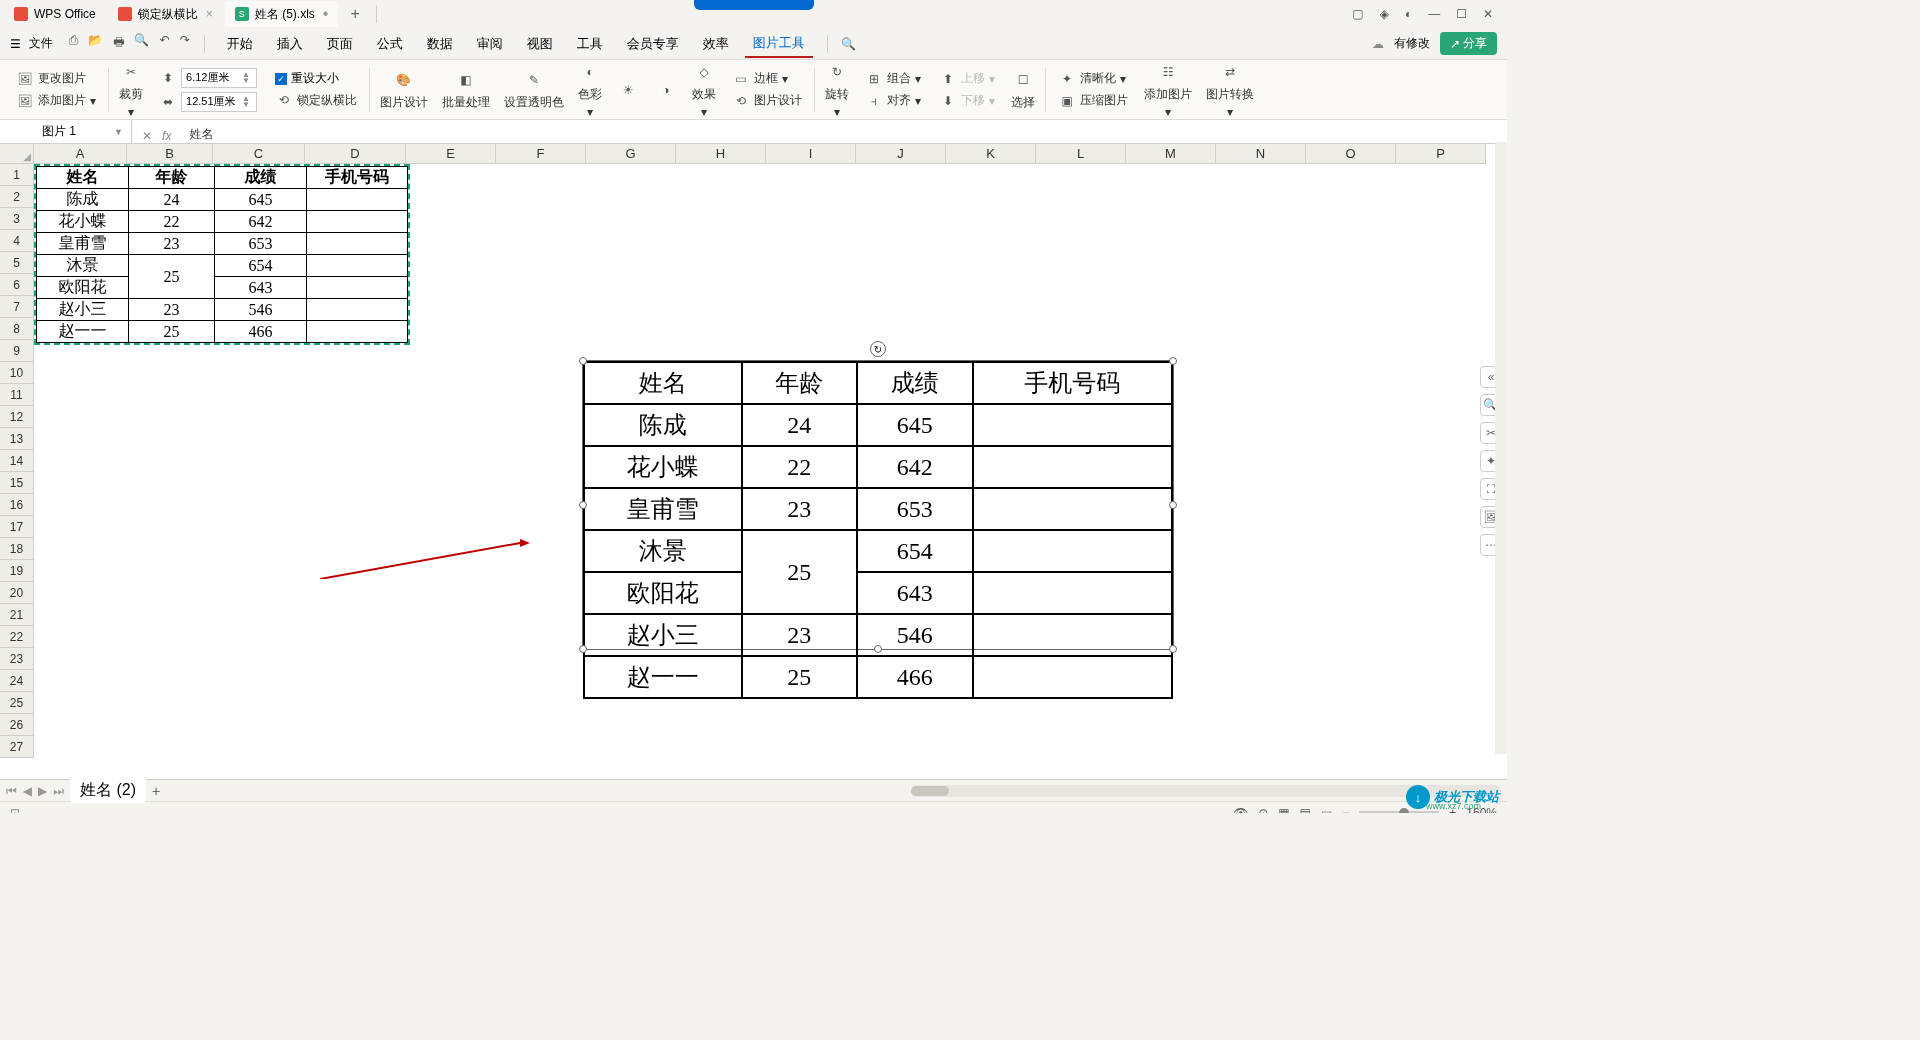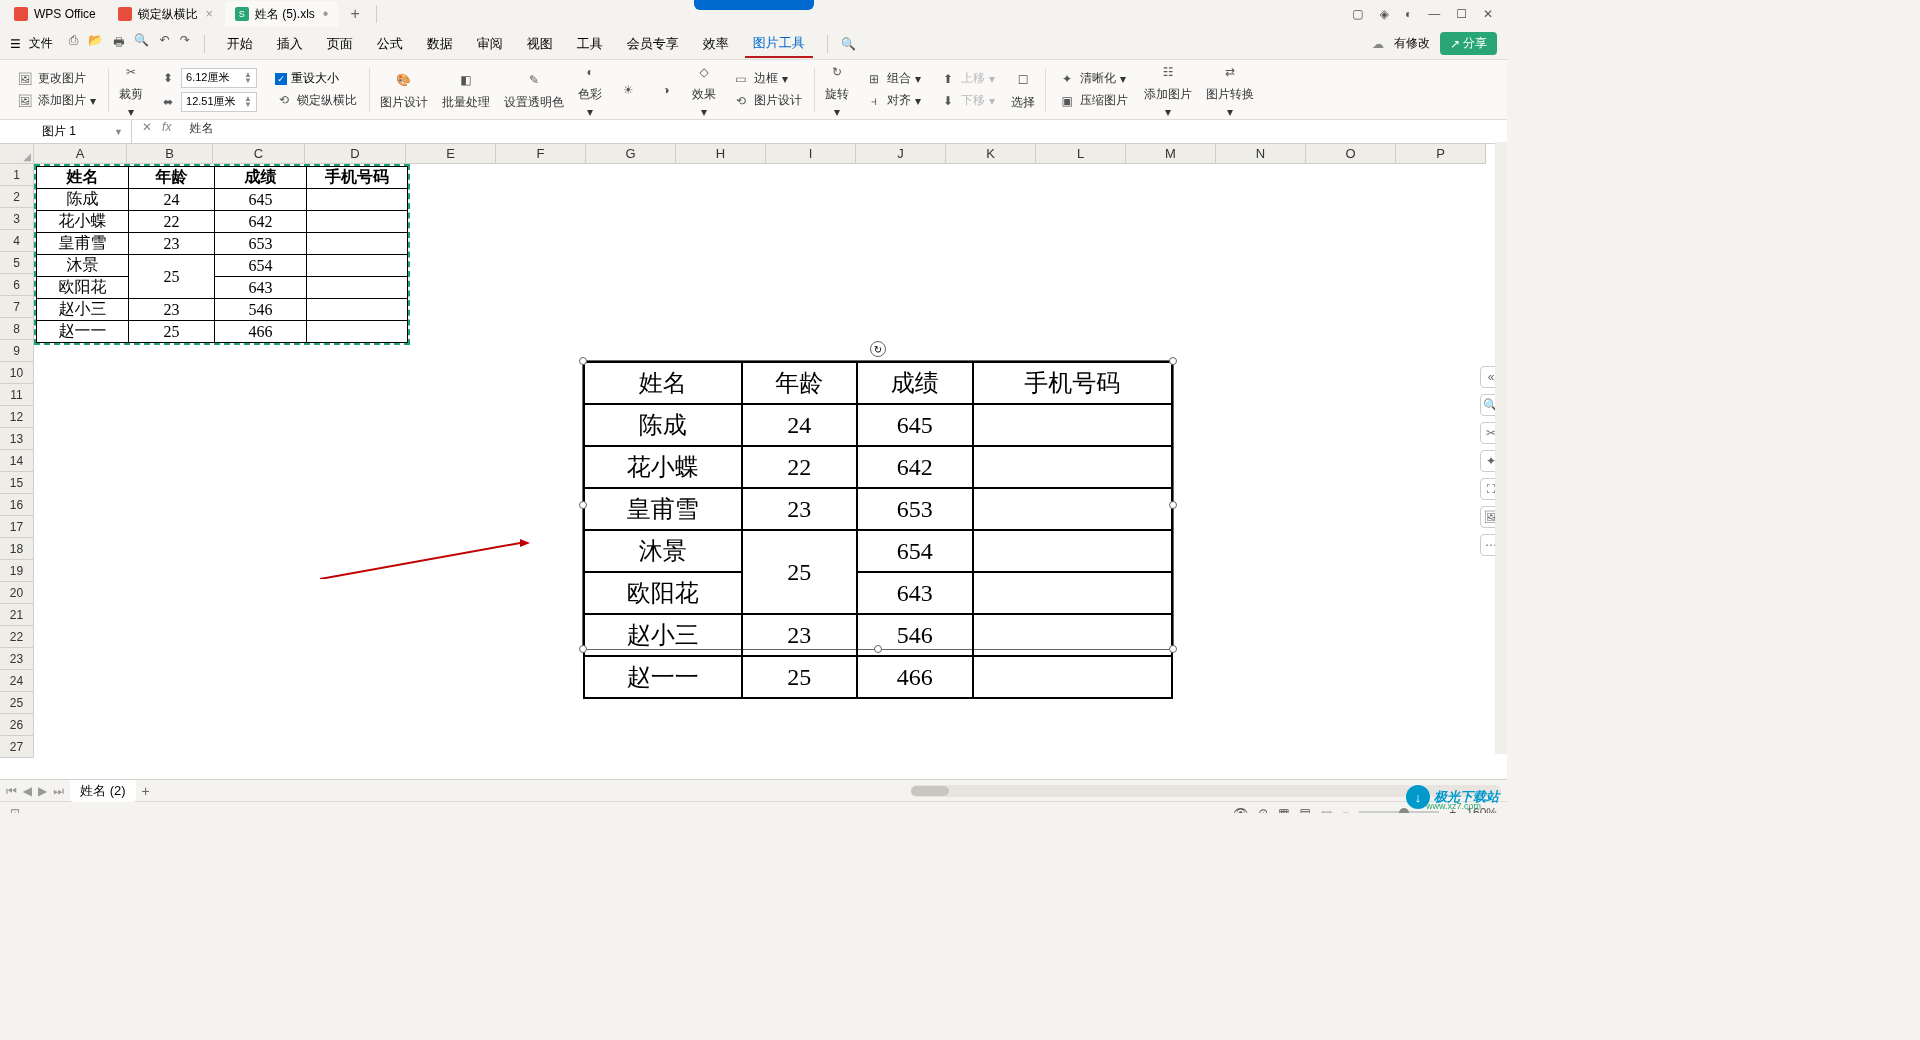--- a/index.html
+++ b/index.html
@@ -30,26 +30,26 @@
     .menu-right { display: flex; align-items: center; gap: 10px; }
     .share-btn { background: #2aa676; color: #fff; padding: 3px 10px; border-radius: 4px; font-size: 12px; display:flex; align-items:center; gap:3px;}
     
     .ribbon { height: 60px; background: #faf9f7; display: flex; align-items: center; padding: 0 10px; border-bottom: 1px solid #e0ddd7; gap: 6px; }
     .ribbon-group { display: flex; flex-direction: column; gap: 4px; padding: 0 6px; }
     .ribbon-btn { display: flex; align-items: center; gap: 4px; font-size: 12px; color: #333; cursor: pointer; }
     .ribbon-btn-lg { display: flex; flex-direction: column; align-items: center; gap: 2px; font-size: 12px; color: #333; cursor: pointer; padding: 0 4px; }
     .ribbon-icon { width: 18px; height: 18px; display: flex; align-items: center; justify-content: center; color: #555; }
     .ribbon-icon-lg { width: 24px; height: 24px; display: flex; align-items: center; justify-content: center; color: #555; }
     .ribbon-divider { width: 1px; height: 44px; background: #e0ddd7; }
-    .dim-input { width: 76px; height: 20px; border: 1px solid #ccc; background: #fff; font-size: 11px; padding: 0 4px; display: flex; align-items: center; justify-content: space-between; text-align: right; }
+    .dim-input { width: 76px; height: 20px; border: 1px solid #ccc; background: #fff; font-size: 11px; padding: 0 4px; display: flex; align-items: center; justify-content: space-between; }
     .dim-input .updown { width: 10px; font-size: 8px; color: #888; line-height: 6px; }
     .checkbox { display: flex; align-items: center; gap: 4px; }
     .cb { width: 12px; height: 12px; background: #0069cf; display: flex; align-items: center; justify-content: center; color: #fff; font-size: 9px; }
     
-    .formula-bar { height: 24px; background: #fff; display: flex; align-items: flex-start; border-bottom: 1px solid #d0cec8; }
+    .formula-bar { height: 24px; background: #fff; display: flex; align-items: flex-end; border-bottom: 1px solid #d0cec8; }
     .name-box { width: 98px; border-right: 1px solid #d0cec8; padding: 0 8px; display: flex; align-items: center; justify-content: space-between; background: #fff; height: 100%; margin-left: 34px;}
     .name-box .dd { font-size: 9px; color: #888; }
     .fx-icons { display: flex; gap: 10px; padding: 0 10px; color: #888; }
     .fx-input { flex: 1; padding: 0 8px; color: #333; }
     
     .sheet-area { background: #fff; position: relative; height: 635px; display: flex; }
     .corner { width: 34px; height: 20px; background: #efede8; border-right: 1px solid #d0cec8; border-bottom: 1px solid #d0cec8; position: absolute; top: 0; left: 0; }
     .col-headers { position: absolute; top: 0; left: 34px; height: 20px; display: flex; background: #efede8; }
     .col-h { border-right: 1px solid #d0cec8; border-bottom: 1px solid #d0cec8; display: flex; align-items: center; justify-content: center; font-size: 13px; color: #333; }
     .col-h.a { width: 93px; } .col-h.b { width: 86px; } .col-h.c { width: 92px; } .col-h.d { width: 101px; }
@@ -72,21 +72,21 @@
     
     .arrow { position: absolute; top: 395px; left: 320px; width: 210px; height: 40px; }
     .arrow-line { stroke: #c00000; stroke-width: 2; fill: none; }
     .arrow-head { fill: #c00000; }
     
     .side-tools { position: absolute; top: 222px; right: 5px; display: flex; flex-direction: column; gap: 6px; }
     .side-tool { width: 22px; height: 22px; border: 1px solid #ccc; border-radius: 4px; background: #fff; display: flex; align-items: center; justify-content: center; color: #666; font-size: 12px; }
     
     .sheet-tabs { height: 22px; background: #f5f3ef; border-top: 1px solid #d0cec8; display: flex; align-items: center; padding: 0 6px; gap: 6px; }
     .tab-nav { color: #999; display: flex; gap: 6px; }
-    .sheet-tab { padding: 2px 10px; background: #fff; border-radius: 0 0 4px 4px; font-size: 13px; }
+    .sheet-tab { padding: 2px 10px; background: #fff; border-radius: 0 0 4px 4px; font-size: 16px; }
     .sheet-add { color: #666; font-size: 14px; }
     .sheet-spacer { flex: 1; }
     .hscroll { width: 590px; height: 12px; background: #e8e5e0; position: relative; border-radius: 6px; }
     .hscroll-thumb { position: absolute; left: 0; width: 38px; height: 10px; background: #c9c6c0; border-radius: 5px; top: 1px; }
     
     .statusbar { height: 22px; background: #f5f3ef; display: flex; align-items: center; padding: 0 10px; gap: 10px; border-top: 1px solid #e0ddd7; }
     .status-spacer { flex: 1; }
     .status-right { display: flex; align-items: center; gap: 10px; color: #555; }
     .zoom-slider { width: 80px; height: 4px; background: #ccc; position: relative; }
     .zoom-thumb { position: absolute; top: -3px; left: 50%; width: 10px; height: 10px; background: #888; border-radius: 50%; }

